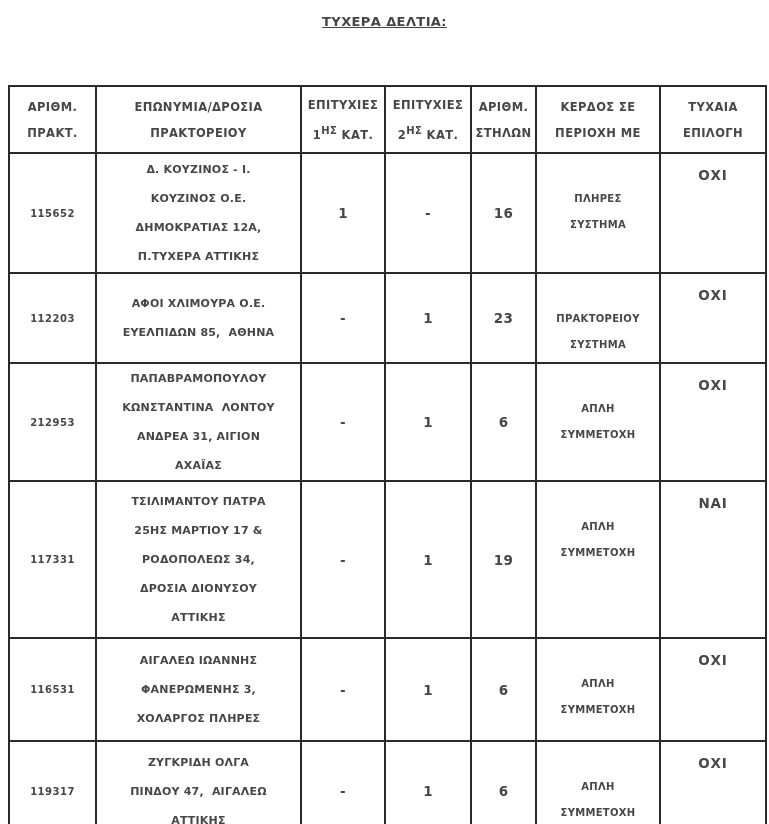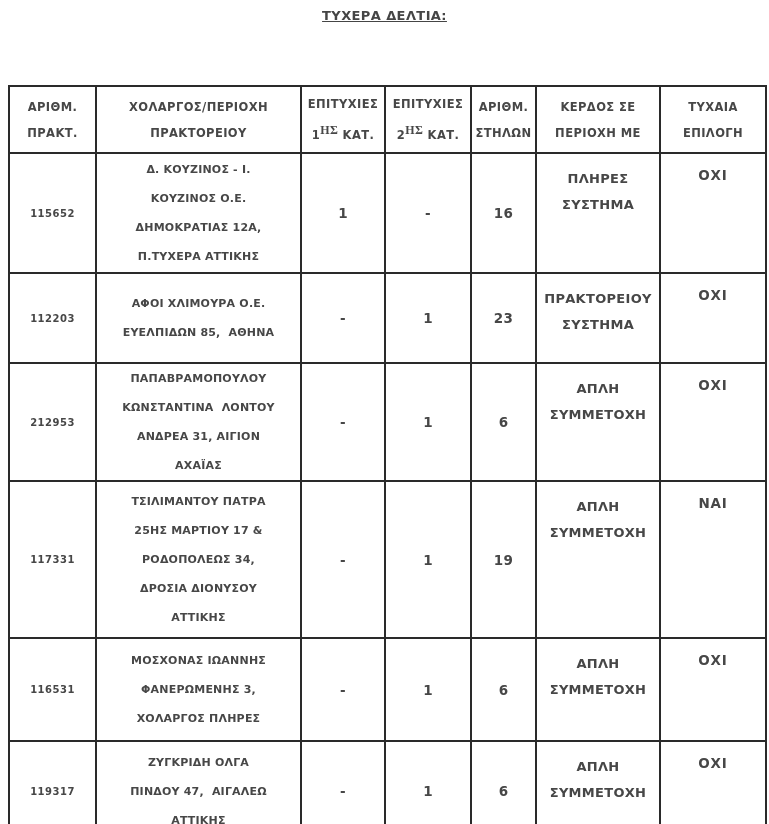--- a/index.html
+++ b/index.html
@@ -5,21 +5,21 @@
   html, body { margin:0; padding:0; }
   body {
     width:769px; height:824px; overflow:hidden;
     background:#ffffff;
     font-family:"DejaVu Sans","Liberation Sans",sans-serif;
     color:#474747;
   }
   .page { position:relative; width:769px; height:824px; }
 
   .title {
-    position:absolute; top:8px; left:0; width:769px;
+    position:absolute; top:14px; left:0; width:769px;
     text-align:center;
     font-size:13px; font-weight:bold;
     color:#454545;
     text-decoration:underline;
     letter-spacing:.4px;
   }
 
   table.tbl {
     position:absolute; top:85px; left:8px;
     width:757px;
@@ -31,34 +31,34 @@
     padding:0;
     font-weight:bold;
     text-align:center;
     overflow:hidden;
   }
   .tbl thead tr { height:67px; }
   .tbl th {
     font-size:11.5px; line-height:26px; letter-spacing:.4px;
     vertical-align:middle;
   }
-  .tbl th sup { font-size:12px;font-family:Liberation Serif, serif; }
+  .tbl th sup { font-size:10px; }
 
   tr.r0 { height:120px; }
   tr.r1 { height:90px;  }
   tr.r2 { height:118px; }
   tr.r3 { height:157px; }
   tr.r4 { height:103px; }
   tr.r5 { height:100px; }
 
   td.c-id   { font-size:10px; vertical-align:middle; letter-spacing:.5px; }
   td.c-name { font-size:11px; vertical-align:middle; }
   td.c-name .nl { line-height:29px; white-space:pre; letter-spacing:.2px; }
   td.c-num  { font-size:13.5px; vertical-align:middle; letter-spacing:.3px; }
-  td.c-win  { font-size:13px; vertical-align:top; padding-top:12px;
+  td.c-win  { font-size:10px; vertical-align:top; padding-top:32px;
               line-height:26px; letter-spacing:.3px;margin-left:24px; }
   td.c-rand { font-size:13.5px; vertical-align:top; padding-top:13px;
               letter-spacing:.8px; }
 </style>
 </head>
 <body>
 
 <div class="page">
 
   <div class="title">ΤΥΧΕΡΑ ΔΕΛΤΙΑ:</div>
@@ -73,21 +73,21 @@
         <col style="width:124px">
       <col style="width:106px">
     </colgroup>
     <thead>
       <tr>
         <th>
           <div>ΑΡΙΘΜ.</div>
           <div>ΠΡΑΚΤ.</div>
         </th>
         <th>
-          <div>ΧΟΛΑΡΓΟΣ/ΠΕΡΙΟΧΗ</div>
+          <div>ΕΠΩΝΥΜΙΑ/ΔΡΟΣΙΑ</div>
           <div>ΠΡΑΚΤΟΡΕΙΟΥ</div>
         </th>
         <th>
           <div>ΕΠΙΤΥΧΙΕΣ</div>
           <div><span>1</span><sup>ΗΣ</sup> <span>ΚΑΤ.</span></div>
         </th>
         <th>
           <div>ΕΠΙΤΥΧΙΕΣ</div>
           <div><span>2</span><sup>ΗΣ</sup> <span>ΚΑΤ.</span></div>
         </th>
@@ -174,21 +174,21 @@
         <td class="c-win">
           <div>ΑΠΛΗ</div>
           <div>ΣΥΜΜΕΤΟΧΗ</div>
         </td>
         <td class="c-rand">ΝΑΙ</td>
       </tr>
 
       <tr class="r4">
         <td class="c-id">116531</td>
         <td class="c-name">
-          <div class="nl">ΜΟΣΧΟΝΑΣ ΙΩΑΝΝΗΣ</div>
+          <div class="nl">ΑΙΓΑΛΕΩ ΙΩΑΝΝΗΣ</div>
           <div class="nl">ΦΑΝΕΡΩΜΕΝΗΣ 3,</div>
           <div class="nl">ΧΟΛΑΡΓΟΣ ΠΛΗΡΕΣ</div>
         </td>
         <td class="c-num">-</td>
         <td class="c-num">1</td>
         <td class="c-num">6</td>
         <td class="c-win">
           <div>ΑΠΛΗ</div>
           <div>ΣΥΜΜΕΤΟΧΗ</div>
         </td>

